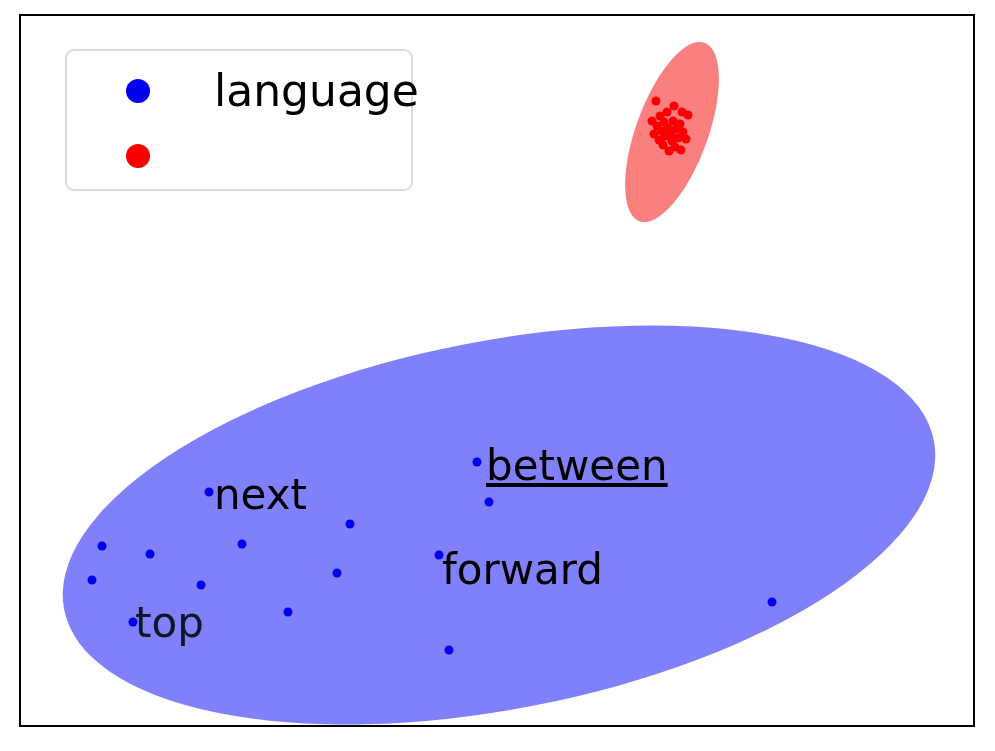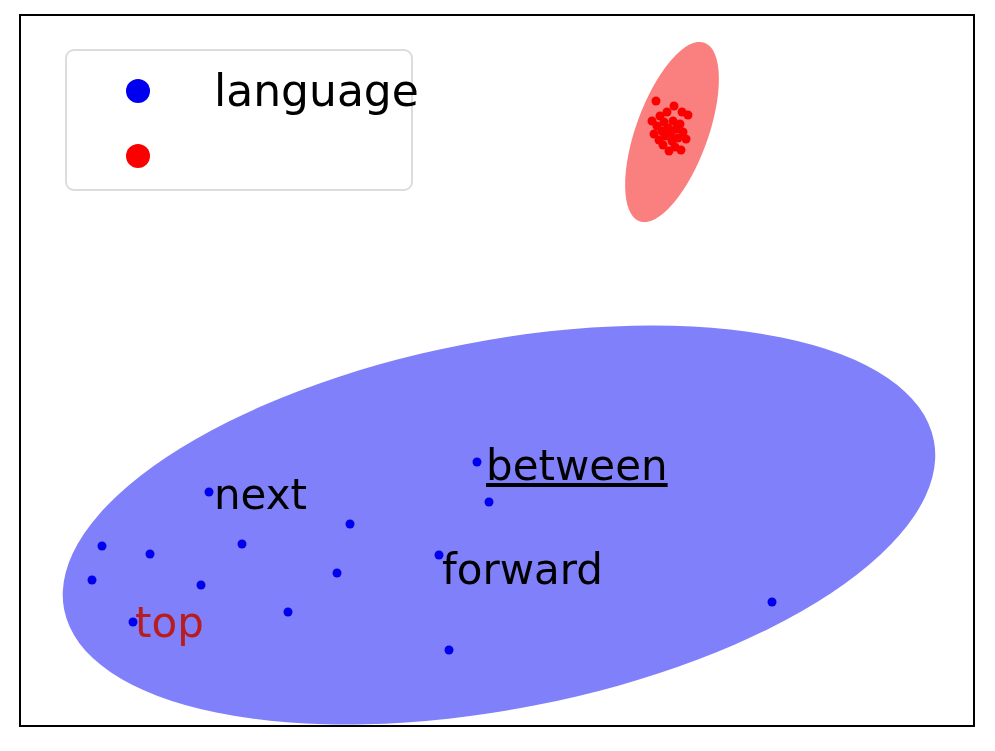--- a/index.html
+++ b/index.html
@@ -131,21 +131,21 @@
         <div class="data-point" style="width: 9px; height: 9px; left: 638px; top: 124px; background: rgb(250, 0, 0);"></div>
         <div class="data-point" style="width: 9px; height: 9px; left: 651px; top: 125px; background: rgb(250, 0, 0);"></div>
         <div class="data-point" style="width: 9px; height: 9px; left: 665px; top: 123px; background: rgb(250, 0, 0);"></div>
         <div class="data-point" style="width: 9px; height: 9px; left: 642px; top: 129px; background: rgb(250, 0, 0);"></div>
         <div class="data-point" style="width: 9px; height: 9px; left: 654px; top: 131px; background: rgb(250, 0, 0);"></div>
         <div class="data-point" style="width: 9px; height: 9px; left: 648px; top: 135px; background: rgb(250, 0, 0);"></div>
         <div class="data-point" style="width: 9px; height: 9px; left: 660px; top: 134px; background: rgb(250, 0, 0);"></div>
         <div class="point-label" style="left: 465px; top: 429px; font-size: 42px; color: rgb(0, 0, 0); text-decoration: underline;">between</div>
         <div class="point-label" style="left: 193px; top: 458px; font-size: 42px; color: rgb(0, 0, 0);">next</div>
         <div class="point-label" style="left: 421px; top: 521px; font-size: 42px; color: rgb(0, 0, 0); margin-top: 12px;">forward</div>
-        <div class="point-label" style="left: 114px; top: 586px; font-size: 42px; color: #b91c1c;">top</div>
+        <div class="point-label" style="left: 114px; top: 586px; font-size: 42px; color: #0f172a;">top</div>
       </div>
     <div id="legend-box">
         <div class="legend-entry" style="top: 16px;">
           <span class="legend-swatch" style="background: rgb(0, 0, 238);"></span>
           <span class="legend-text">language</span>
         </div>
         <div class="legend-entry" style="top: 81px;">
           <span class="legend-swatch" style="background: rgb(250, 0, 0);"></span>
         </div>
       </div>

